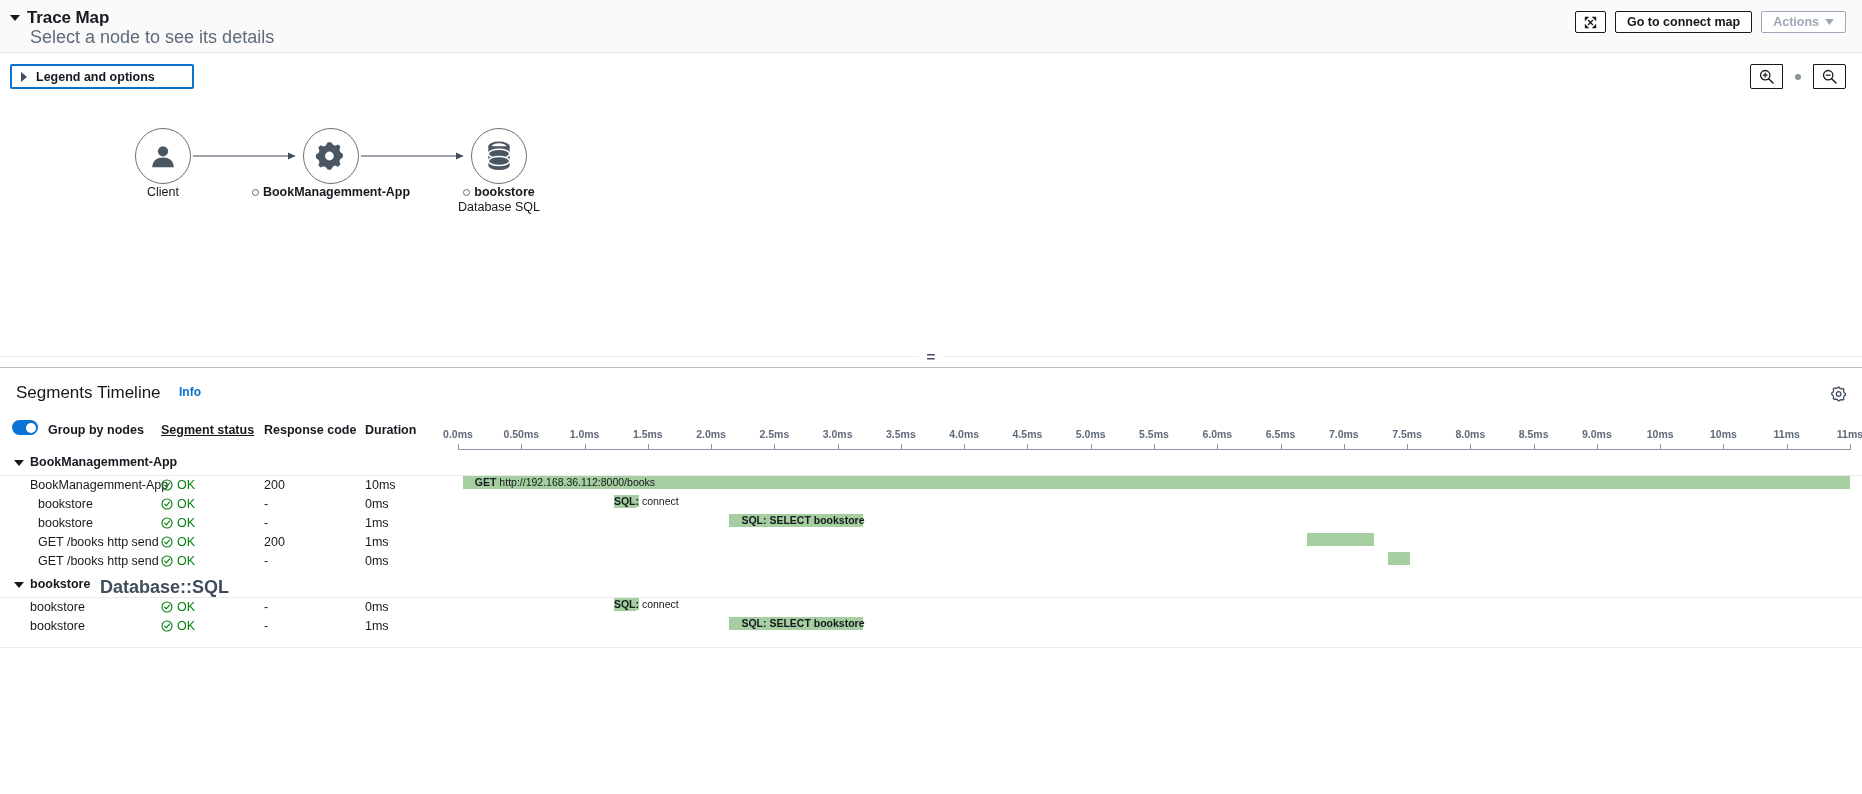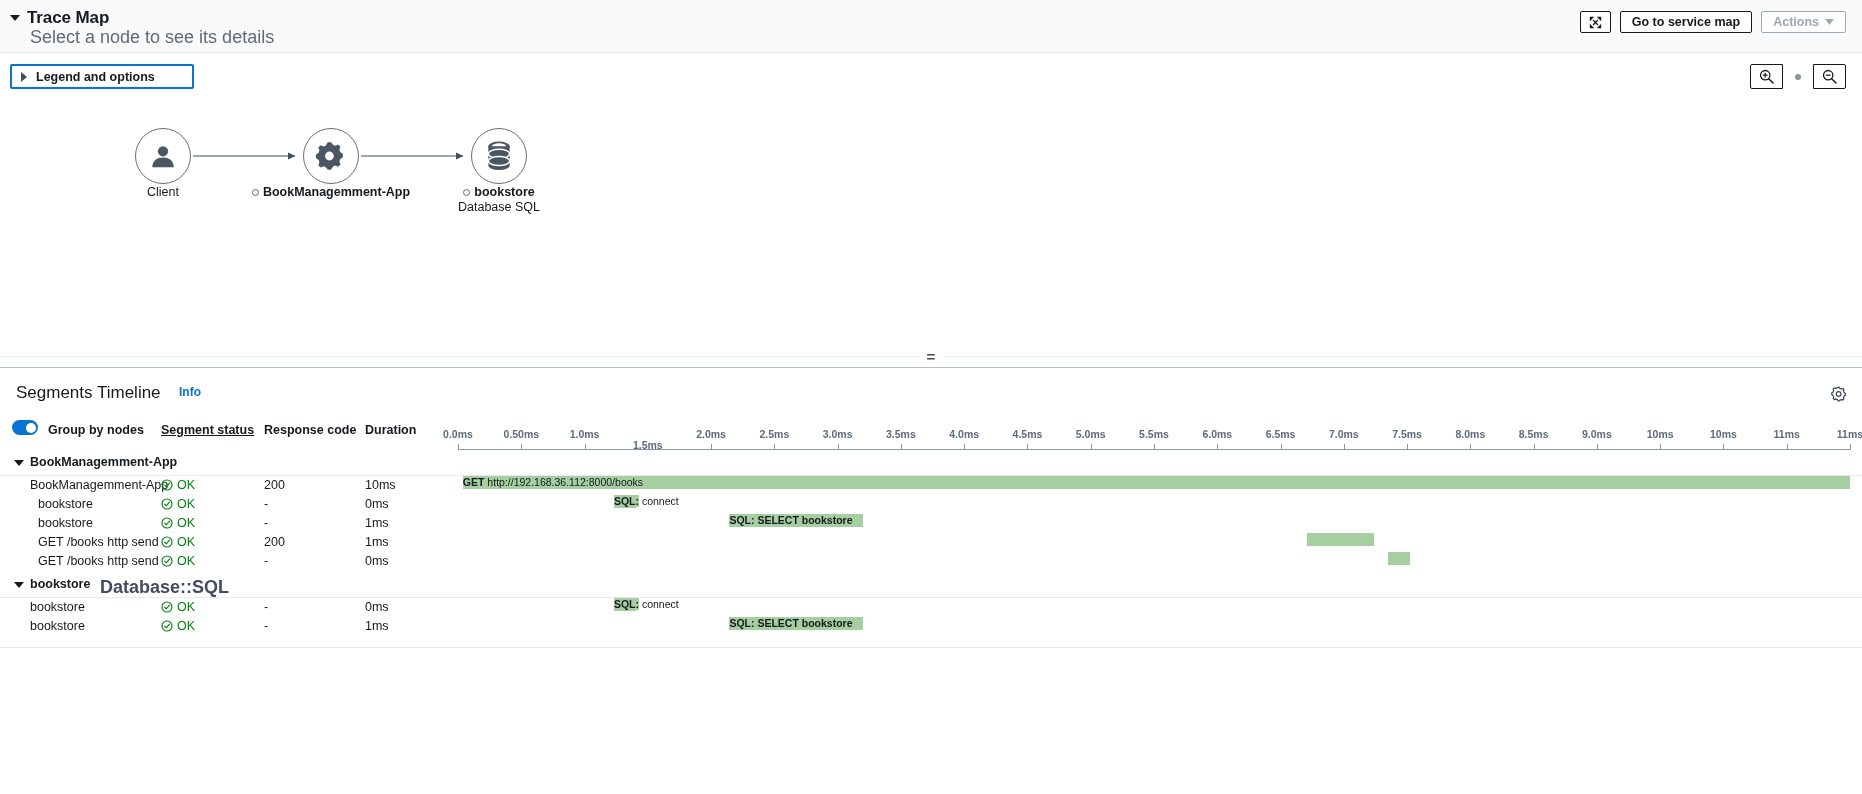--- a/index.html
+++ b/index.html
@@ -194,21 +194,21 @@
   .c-code { left: 264px; }
   .c-dur { left: 365px; }
 
   .bars { position: absolute; left: 458px; top: 0; width: 1392px; height: 19px; }
   .bar {
     position: absolute; top: 0px; height: 13px; background: #a5cfa0;
   }
   .bar-text {
     position: absolute; top: 0px; height: 17px; line-height: 13px;
     font-size: 10.5px; color: #16191f; white-space: nowrap;
-    padding-left: 0;
+    padding-left: 12px;
   }
   .bar-text.bold-pre { font-weight: bold; }
   .bar-label-outside {
     position: absolute; top: 0px; height: 13px; line-height: 13px;
     font-size: 10.5px; color: #16191f; white-space: nowrap;
   }
   .spacer-row { height: 11px; }
   .bottom-rule { height: 1px; background: #e9ebed; }
 </style>
 </head>
@@ -225,21 +225,21 @@
     <button class="btn icon-only">
       <svg class="expand-glyph" width="13" height="13" viewBox="0 0 16 16">
         <path d="M1 1 L6.5 1 L1 6.5 Z" fill="#16191f"></path>
         <path d="M15 1 L15 6.5 L9.5 1 Z" fill="#16191f"></path>
         <path d="M1 15 L1 9.5 L6.5 15 Z" fill="#16191f"></path>
         <path d="M15 15 L9.5 15 L15 9.5 Z" fill="#16191f"></path>
         <path d="M5 5 L11 11 M11 5 L5 11" stroke="#16191f" stroke-width="1.6"></path>
       </svg>
     </button>
     <button class="btn">
-      <span>Go to service map</span>
+      <span>Go to connect map</span>
     </button>
     <button class="btn disabled">
       <span>Actions</span>
       <svg width="9" height="6" viewBox="0 0 10 7">
         <path d="M0 0 L10 0 L5 7 Z" fill="#9ba7b6"></path>
       </svg>
     </button>
   </div>
 </div>
 
@@ -345,21 +345,21 @@
       <div class="th toggle-label">Group by nodes</div>
       <div class="th" style="left:161px;text-decoration:underline;">Segment status</div>
       <div class="th" style="left:264px;">Response code</div>
       <div class="th" style="left:365px;">Duration</div>
 
       <div class="axis-wrap">
         <div id="tick-labels">
             <div class="tick-label" style="left: 0%;">0.0ms</div>
             <div class="tick-label" style="left: 4.54545%;">0.50ms</div>
             <div class="tick-label" style="left: 9.09091%;">1.0ms</div>
-            <div class="tick-label" style="left: 13.6364%; margin-top: 11px;">1.5ms</div>
+            <div class="tick-label" style="left: 13.6364%;">1.5ms</div>
             <div class="tick-label" style="left: 18.1818%;">2.0ms</div>
             <div class="tick-label" style="left: 22.7273%;">2.5ms</div>
             <div class="tick-label" style="left: 27.2727%;">3.0ms</div>
             <div class="tick-label" style="left: 31.8182%;">3.5ms</div>
             <div class="tick-label" style="left: 36.3636%;">4.0ms</div>
             <div class="tick-label" style="left: 40.9091%;">4.5ms</div>
             <div class="tick-label" style="left: 45.4545%;">5.0ms</div>
             <div class="tick-label" style="left: 50%;">5.5ms</div>
             <div class="tick-label" style="left: 54.5455%;">6.0ms</div>
             <div class="tick-label" style="left: 59.0909%;">6.5ms</div>

